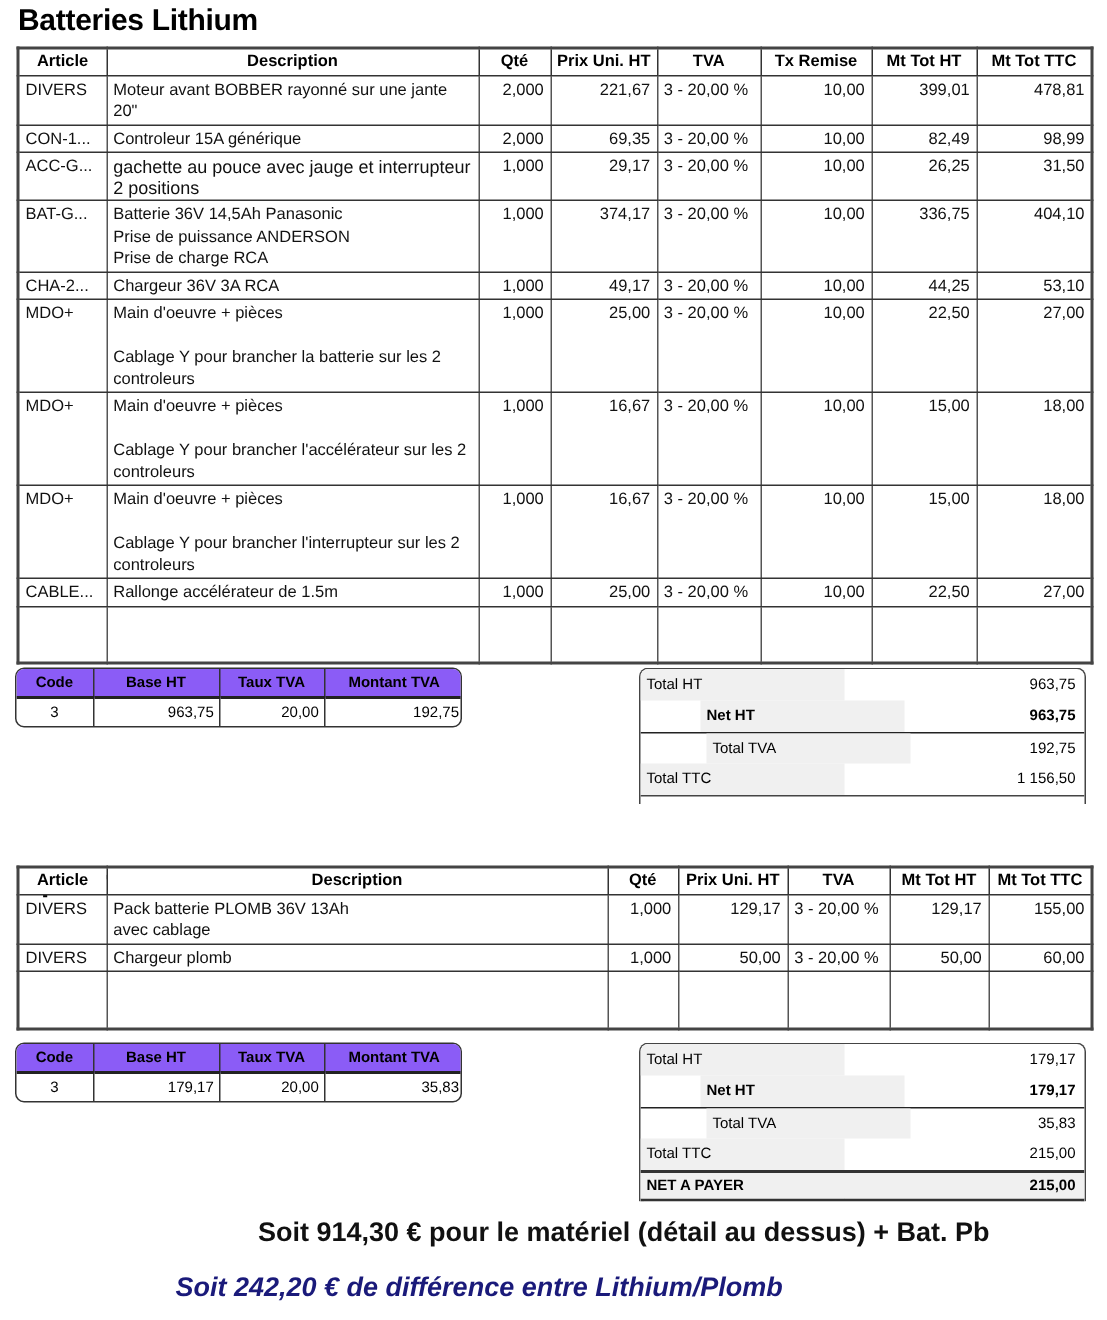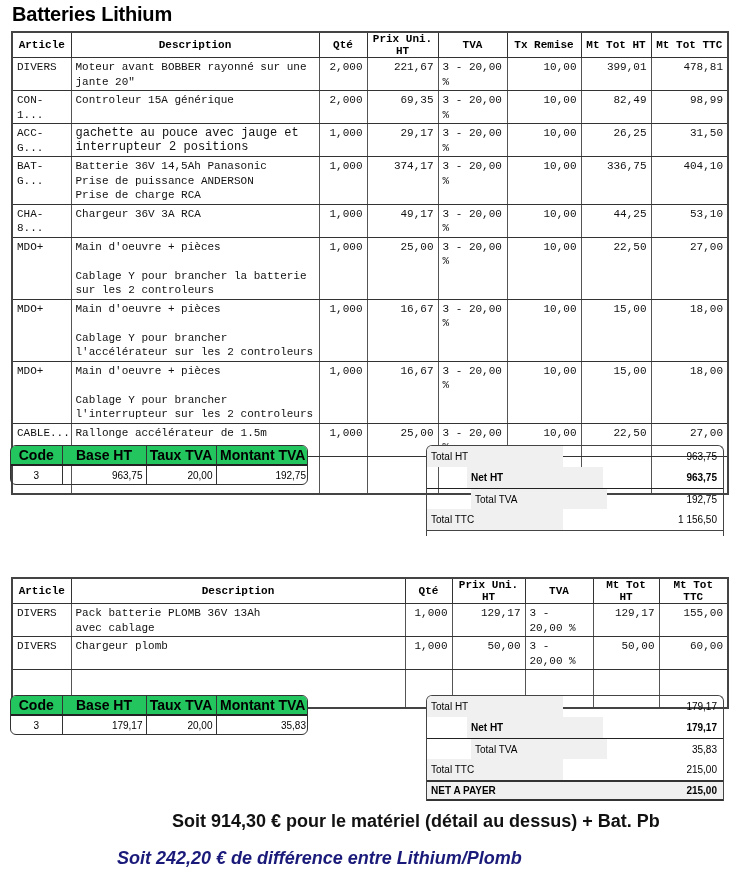--- a/index.html
+++ b/index.html
@@ -6,21 +6,21 @@
   html, body { width: 738px; height: 880px; background: #ffffff; overflow: hidden; }
   body { position: relative; font-family: "Liberation Sans", sans-serif; color: #000; }
 
   .section-title {
     position: absolute; left: 12px; font-weight: bold; font-size: 20px;
     font-family: "Liberation Sans", sans-serif; letter-spacing: -0.2px;
   }
 
   table.lines {
     position: absolute; border-collapse: collapse; table-layout: fixed;
-    font-size: 11px; font-family: Liberation Mono, monospace;
+    font-size: 11px; font-family: Liberation Sans, sans-serif;
   }
   table.lines th {
     background: #ffffff; font-weight: bold; font-size: 11px; height: 18px;
     border: 1px solid #333; padding: 0 3px; text-align: center; vertical-align: middle;
   }
   table.lines td {
     border-left: 1px solid #555; border-right: 1px solid #555;
     border-top: 1px solid #333; border-bottom: 1px solid #333;
     padding: 2px 4px 1px 4px; vertical-align: top; line-height: 14.5px;
     color: #111;
@@ -30,22 +30,22 @@
   table.lines td.desc.big { font-size: 12px; line-height: 14px; }
   table.lines tr.empty td { height: 38px; }
   table.lines { border: 2px solid #444; }
 
   .vat-box {
     position: absolute; border: 1px solid #333; border-radius: 6px; overflow: hidden;
     font-size: 10px; font-family: "Liberation Sans", sans-serif;
   }
   .vat-box table { border-collapse: collapse; table-layout: fixed; width: 100%; }
   .vat-box th {
-    font-weight: bold; background: #22c55e; height: 19px; border-right: 1px solid #333;
-    border-bottom: 2px solid #222; text-align: center; font-size: 14px;
+    font-weight: bold; background: #8b5cf6; height: 19px; border-right: 1px solid #333;
+    border-bottom: 2px solid #222; text-align: center; font-size: 10px;
   }
   .vat-box td {
     height: 19px; border-right: 1px solid #333; padding: 0 3px; font-size: 10px;
   }
   .vat-box th:last-child, .vat-box td:last-child { border-right: none; }
   .vat-box td.c { text-align: center; }
   .vat-box td.r { text-align: right; }
 
   .totals-box {
     position: absolute; border-left: 1px solid #444; border-right: 1px solid #444;
@@ -141,21 +141,21 @@
 Prise de puissance ANDERSON
 Prise de charge RCA</td>
       <td class="num">1,000</td>
       <td class="num">374,17</td>
       <td>3 - 20,00 %</td>
       <td class="num">10,00</td>
       <td class="num">336,75</td>
       <td class="num">404,10</td>
     </tr>
     <tr>
-      <td>CHA-8...</td>
+      <td>CHA-2...</td>
       <td class="desc">Chargeur 36V 3A RCA</td>
       <td class="num">1,000</td>
       <td class="num">49,17</td>
       <td>3 - 20,00 %</td>
       <td class="num">10,00</td>
       <td class="num">44,25</td>
       <td class="num">53,10</td>
     </tr>
     <tr>
       <td>MDO+</td>

